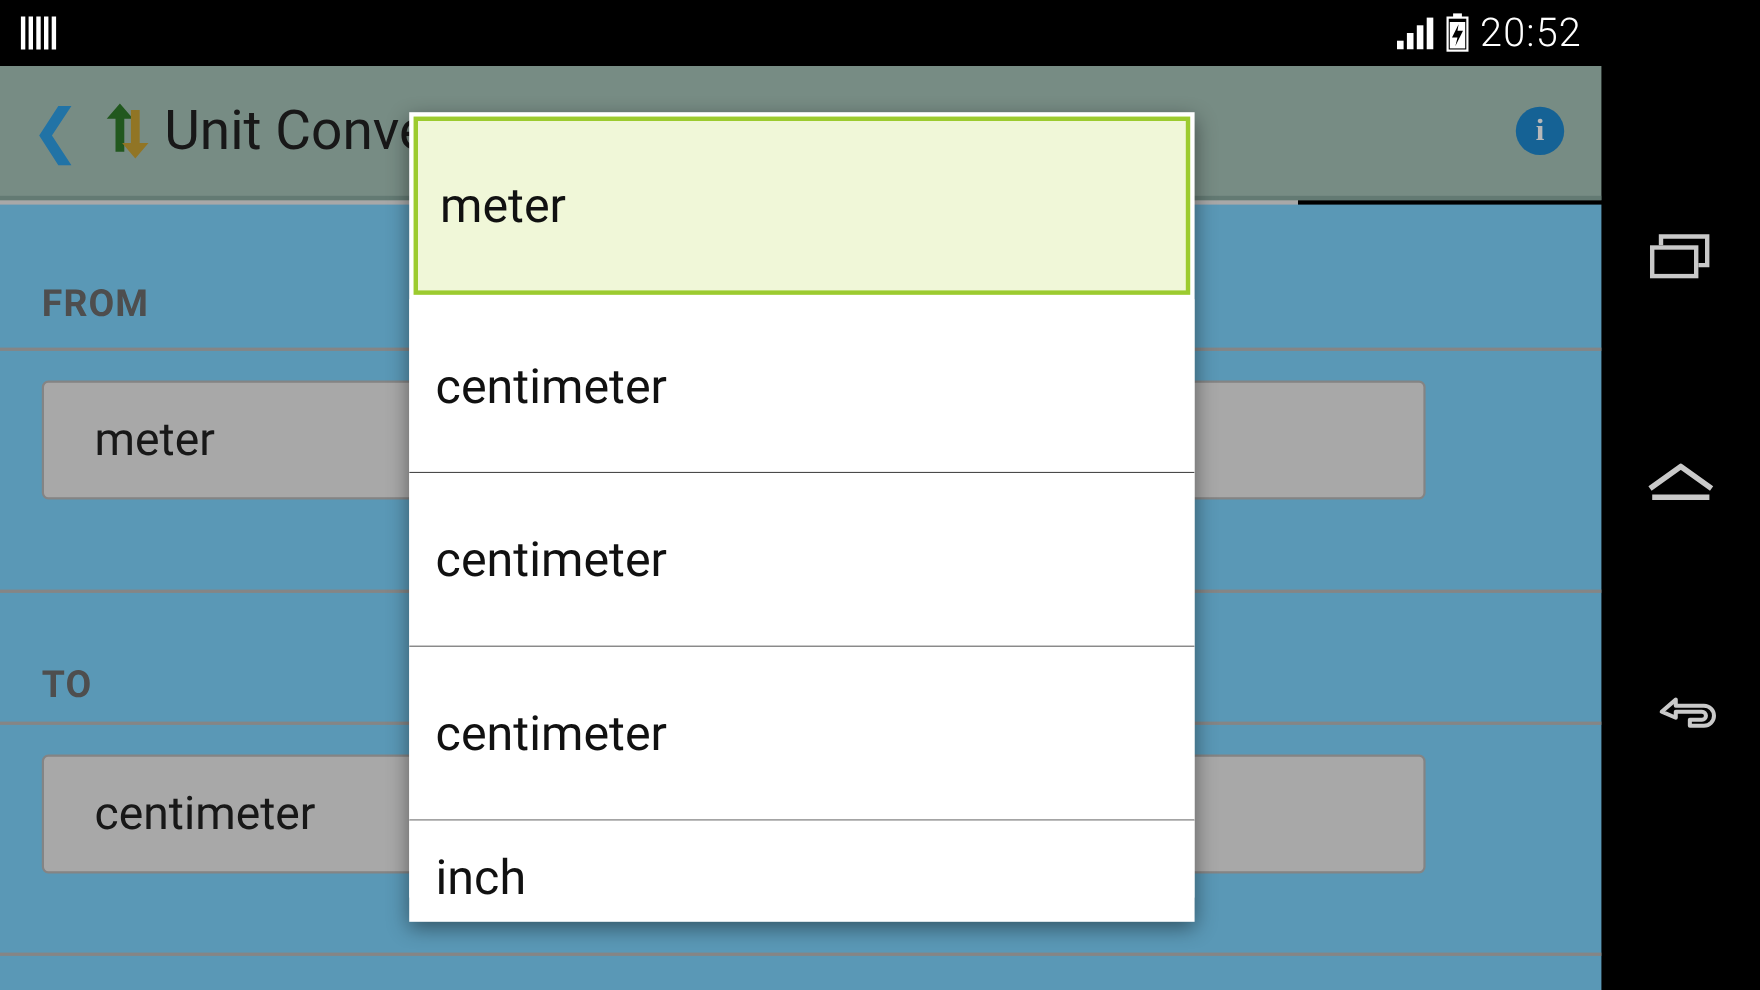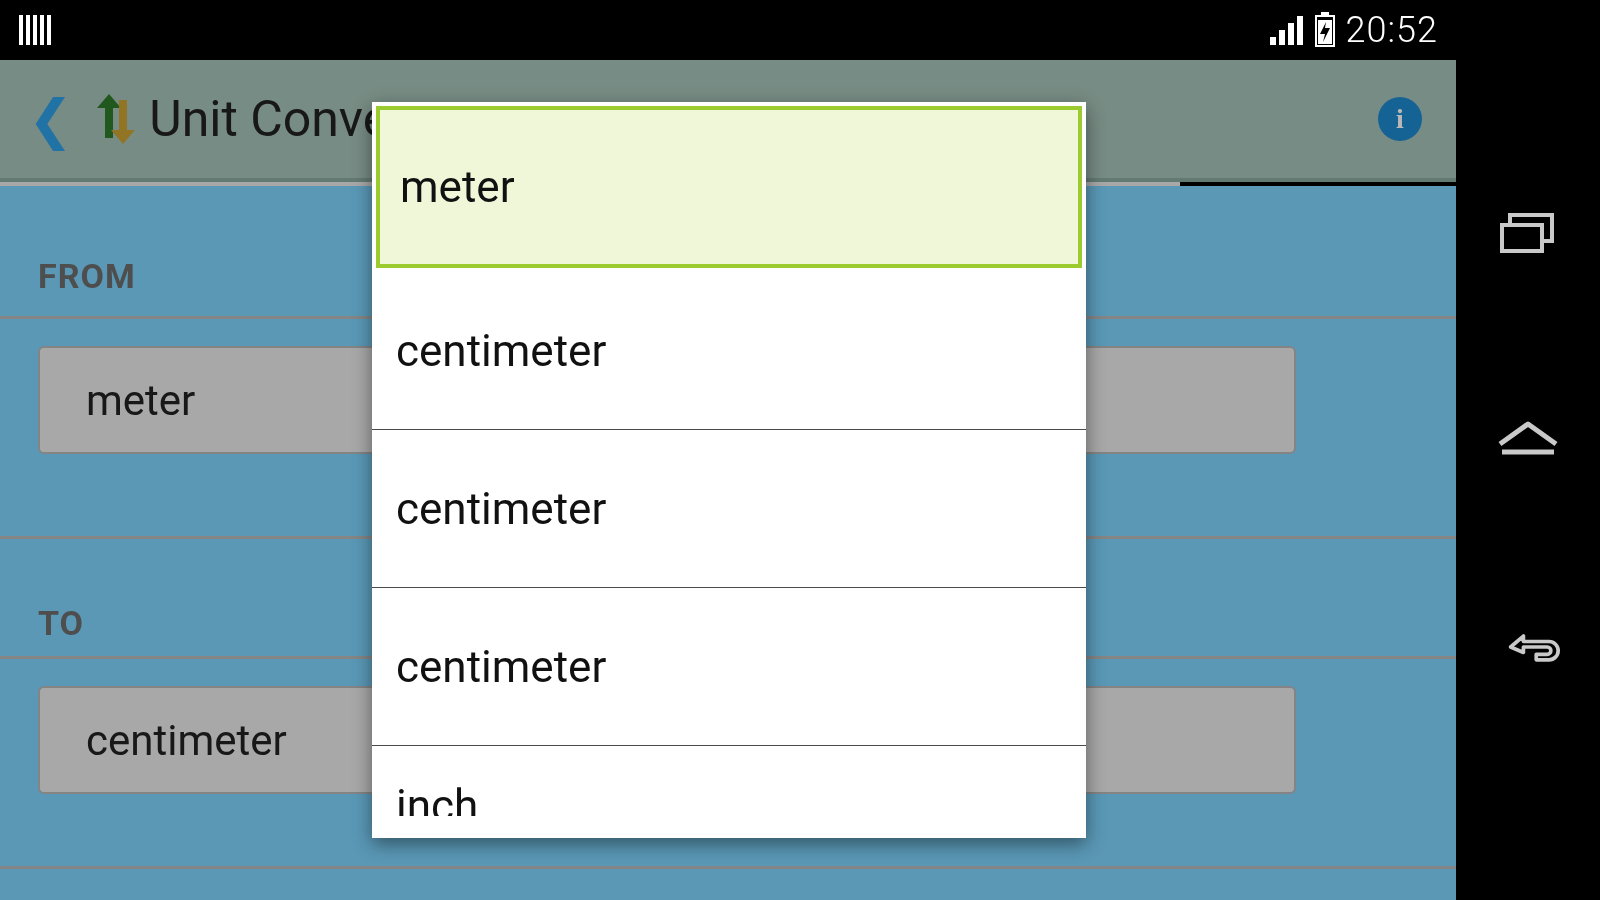--- a/index.html
+++ b/index.html
@@ -113,21 +113,21 @@
     background: #fff;
   }
   .dialog .option.selected {
     background: #f0f7d8;
     border: 4px solid #9ccb2f;
     height: 162px;
     margin: 4px;
     padding-left: 20px;
   }
   .dialog .option.selected + .option { border-top: none; }
-  .dialog .option.partial { height: 70px; border-bottom: none; align-items: flex-start; padding-top: 34px; overflow: hidden; }
+  .dialog .option.partial { height: 70px; border-bottom: none; align-items: center; padding-top: 34px; overflow: hidden; }
 
   
   .navbar {
     position: absolute;
     right: 0; top: 0; width: 144px; height: 900px;
     background: #000;
     display: flex; flex-direction: column; align-items: center; justify-content: space-around;
     padding: 130px 0 150px 0;
   }
   .nav-icon { width: 64px; height: 48px; display: flex; align-items: center; justify-content: center; }

